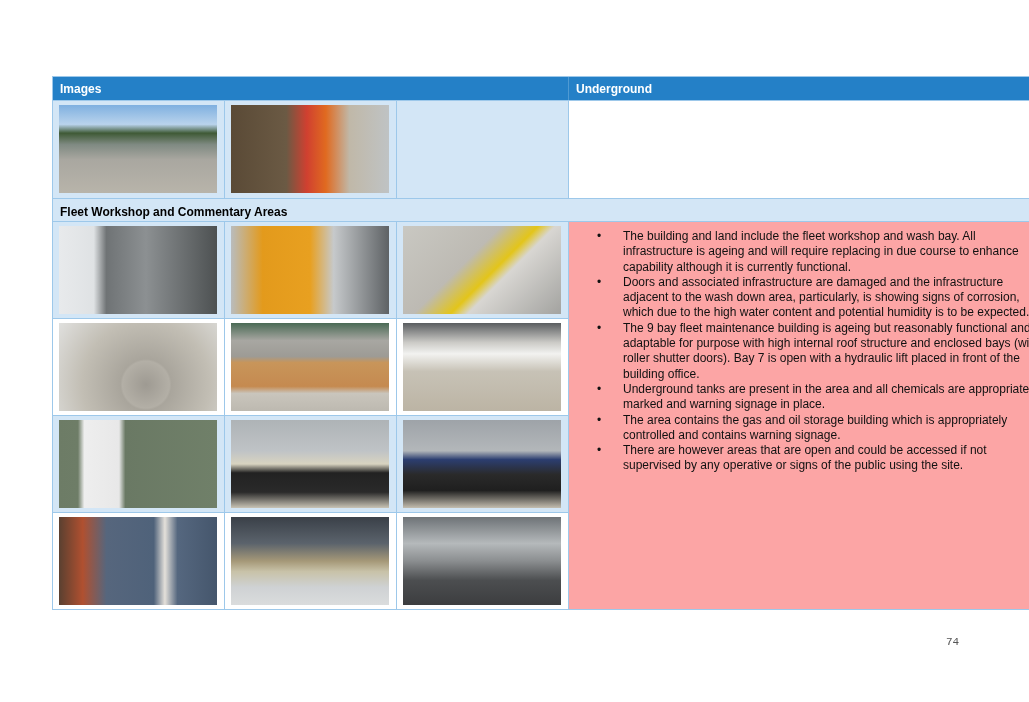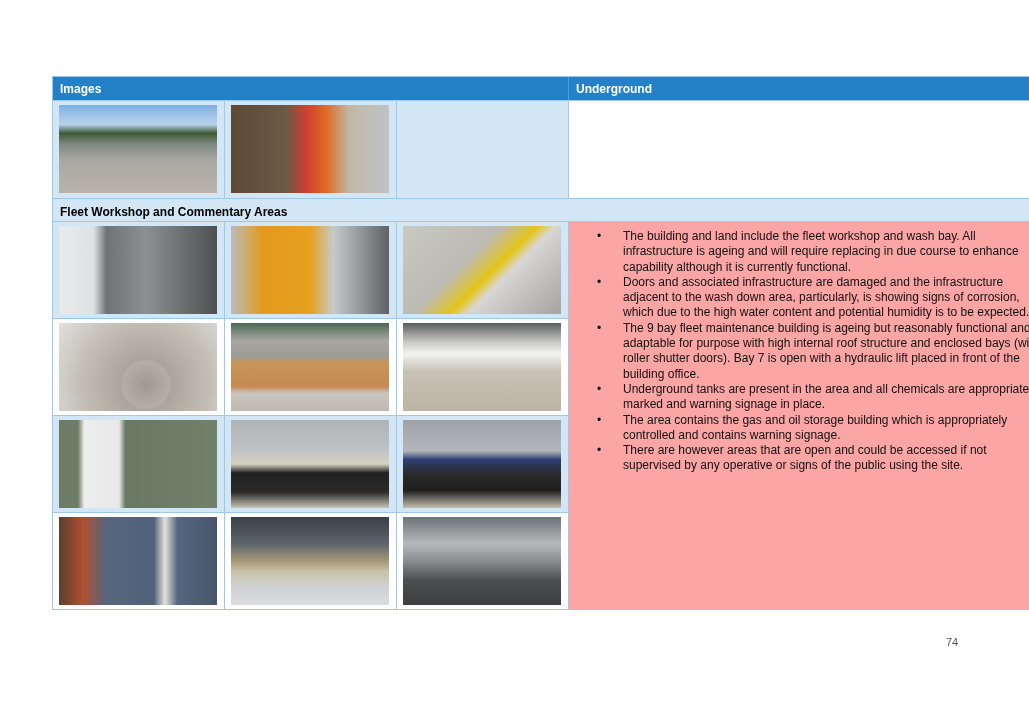--- a/index.html
+++ b/index.html
@@ -14,21 +14,21 @@
     .white { background: #ffffff; }
     .comm { flex: 1; border-top: 1px solid #9dc8ea; background: #fff; }
     .photo { width: 158px; height: 88px; }
     .section { height: 23px; background: #d3e6f6; border-top: 1px solid #9dc8ea; font-weight: bold; font-size: 12px; color: #000; padding: 6px 0 0 7px; box-sizing: border-box; }
     .body { display: flex; }
     .grid { width: 516px; }
     .comment-col { flex: 1; border-top: 1px solid #9dc8ea; background: #fca5a5; padding: 7px 8px 0 28px; box-sizing: border-box; }
     ul { margin: 0; padding: 0; list-style: none; }
     li { position: relative; padding-left: 26px; font-size: 12px; line-height: 15.3px; color: #111; }
     li::before { content: "•"; position: absolute; left: 0; top: 0; font-size: 12px; }
-    .pagenum { position: absolute; left: 946px; top: 636px; font-family: Liberation Sans, sans-serif; font-size: 11px; color: #555; }
+    .pagenum { position: absolute; left: 946px; top: 636px; font-family: Liberation Mono, monospace; font-size: 11px; color: #555; }
   </style>
 </head>
 <body>
 
 <div class="tbl">
   <div class="hdr">
     <div class="h1">Images</div>
     <div class="h2">Underground</div>
   </div>
 

